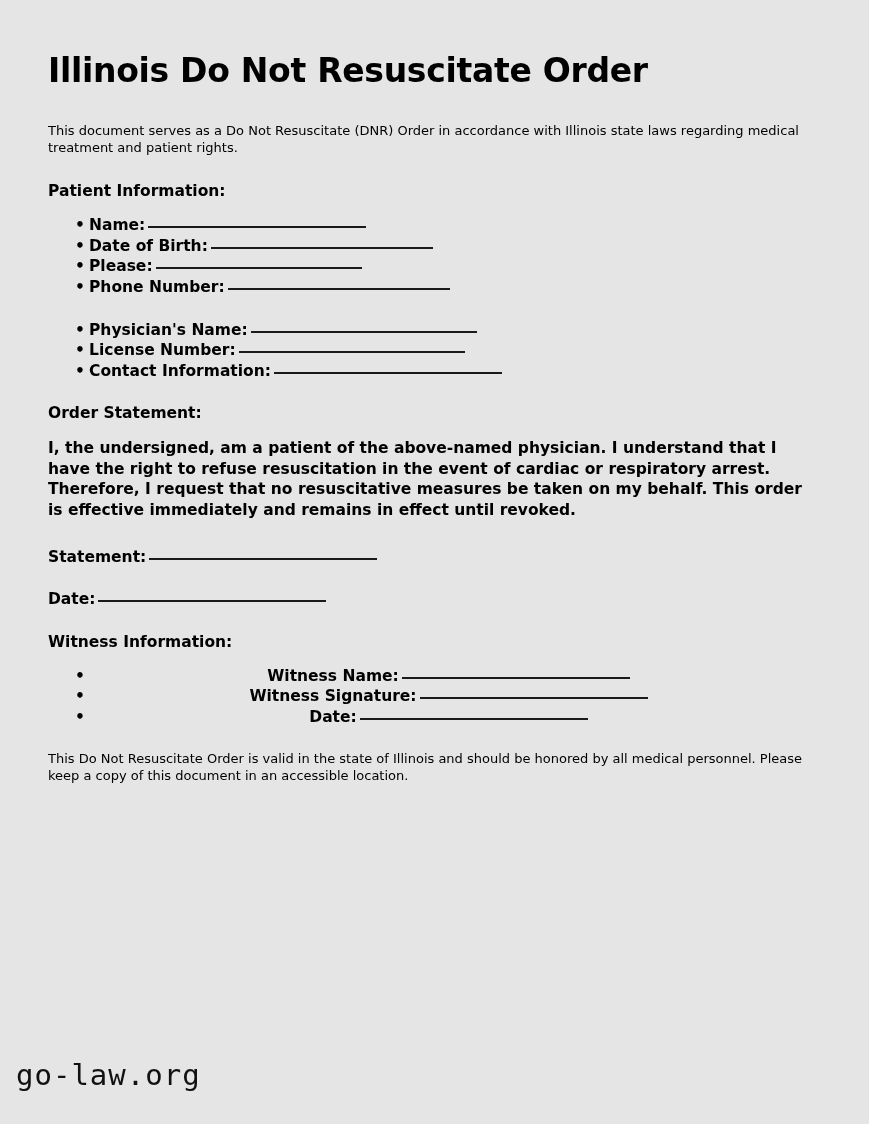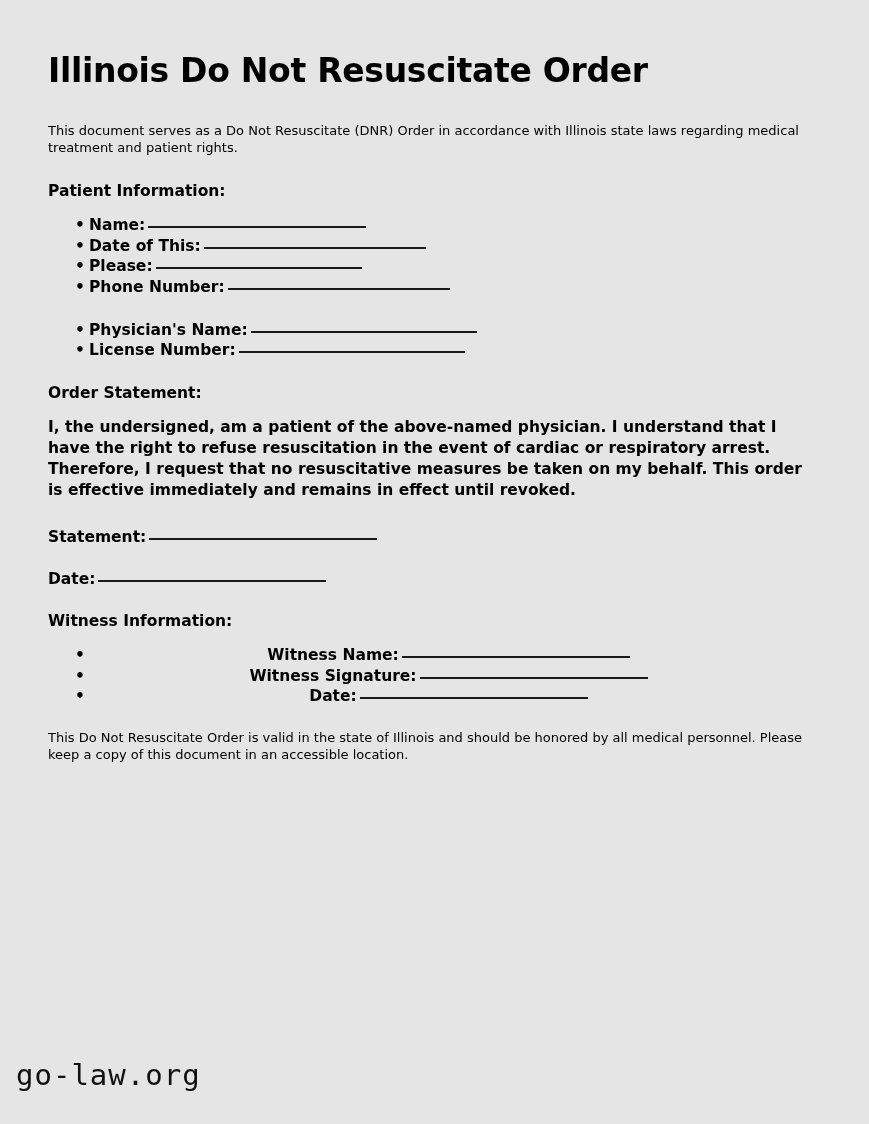--- a/index.html
+++ b/index.html
@@ -126,28 +126,29 @@
 <div class="page">
   <div class="content">
 
     <h1 class="doc-title">Illinois Do Not Resuscitate Order</h1>
 
     <p class="body-text narrow">This document serves as a Do Not Resuscitate (DNR) Order in accordance with Illinois state laws regarding medical treatment and patient rights.</p>
 
     <h2 class="section-heading">Patient Information:</h2>
     <ul class="field-list">
       <li><span>Name:</span><span class="blank" style="width: 218px;"></span></li>
-      <li><span>Date of This:</span><span class="blank" style="width: 222px;"></span></li>
+      <li><span>Date of Birth:</span><span class="blank" style="width: 222px;"></span></li>
       <li><span>Please:</span><span class="blank" style="width: 206px;"></span></li>
       <li><span>Phone Number:</span><span class="blank" style="width: 222px;"></span></li>
     </ul>
 
     <ul class="field-list">
       <li><span>Physician's Name:</span><span class="blank" style="width: 226px;"></span></li>
       <li><span>License Number:</span><span class="blank" style="width: 226px;"></span></li>
+      <li><span>Contact Information:</span><span class="blank" style="width: 228px;"></span></li>
     </ul>
 
     <h2 class="section-heading">Order Statement:</h2>
     <p class="statement-para">I, the undersigned, am a patient of the above-named physician. I understand that I have the right to refuse resuscitation in the event of cardiac or respiratory arrest. Therefore, I request that no resuscitative measures be taken on my behalf. This order is effective immediately and remains in effect until revoked.</p>
 
     <div class="standalone-field"><span>Statement:</span><span class="blank" style="width: 228px;"></span></div>
 
     <div class="standalone-field"><span>Date:</span><span class="blank" style="width: 228px;"></span></div>
 
     <h2 class="section-heading">Witness Information:</h2>

